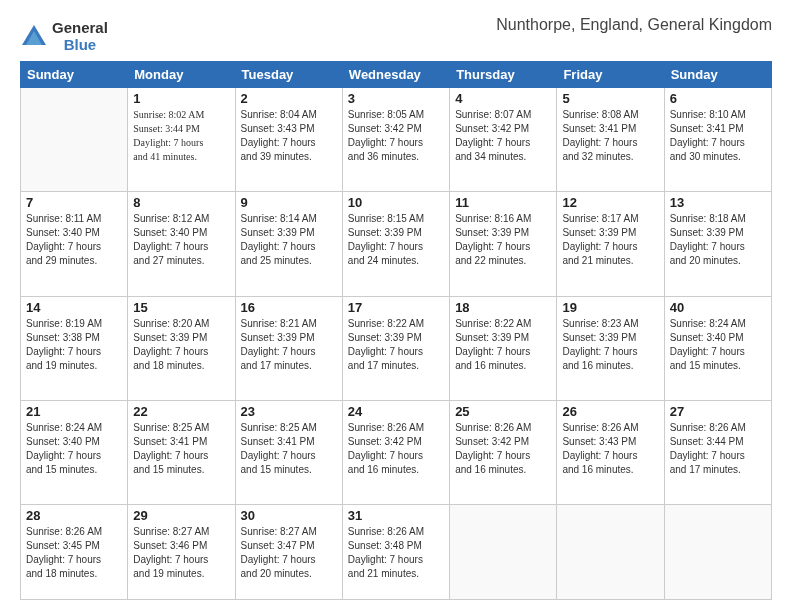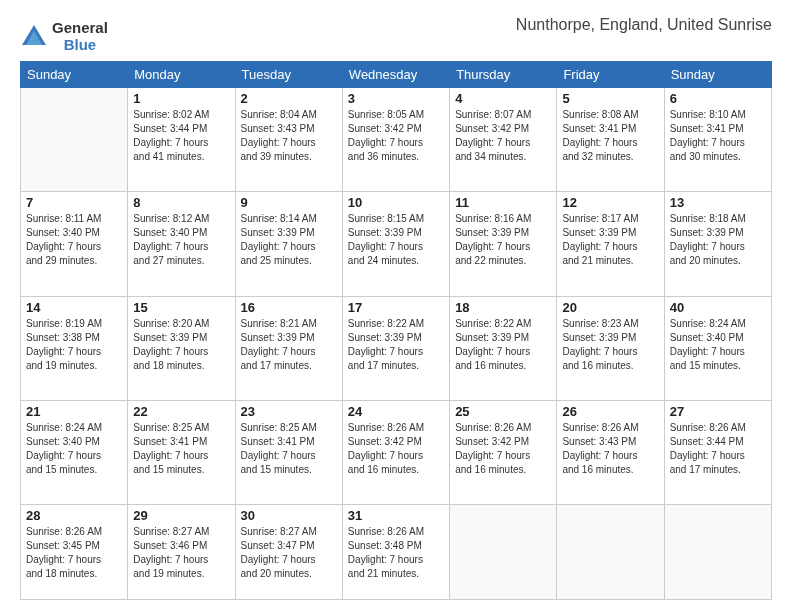--- a/index.html
+++ b/index.html
@@ -68,21 +68,21 @@
       border-collapse: collapse;
       width: 100%;
       table-layout: fixed;
     }
     .calendar th {
       background-color: #2d6db5;
       color: #fff;
       text-align: left;
       padding: 5px 6px;
       font-size: 13px;
-      font-weight: normal;
+      font-weight: bold;
       border: 1px solid #2d6db5;
     }
     .calendar td {
       vertical-align: top;
       border: 1px solid #ccc;
       padding: 3px 5px;
       font-size: 10.5px;
       color: #333;
       height: 88px;
     }
@@ -115,42 +115,42 @@
       <svg class="logo-icon" viewBox="0 0 28 28">
         <polygon points="14,2 26,22 2,22" fill="#3a7abf"></polygon>
         <polygon points="14,8 22,22 6,22" fill="#5a9fd4"></polygon>
       </svg>
       <div class="logo-text">
         <span class="logo-general">General</span>
         <span class="logo-blue">Blue</span>
       </div>
     </div>
     <div class="title-block">
-      <div class="subtitle">Nunthorpe, England, United Sunrise</div>
+      <div class="subtitle">Nunthorpe, England, General Kingdom</div>
     </div>
   </div>
 
   <table class="calendar">
     <thead>
       <tr>
         <th>Sunday</th>
         <th>Monday</th>
         <th>Tuesday</th>
         <th>Wednesday</th>
         <th>Thursday</th>
         <th>Friday</th>
         <th>Sunday</th>
       </tr>
     </thead>
     <tbody id="calendar-body">
     <tr>
           <td class="empty-cell"></td>
           <td>
             <span class="day-number">1</span>
-            <div class="day-info" style="white-space: pre-line;">Sunrise: 8:02 AM
+            <div class="day-info" style="white-space: pre-line; font-family: Liberation Serif, serif;">Sunrise: 8:02 AM
 Sunset: 3:44 PM
 Daylight: 7 hours
 and 41 minutes.</div>
           </td>
           <td>
             <span class="day-number">2</span>
             <div class="day-info" style="white-space: pre-line;">Sunrise: 8:04 AM
 Sunset: 3:43 PM
 Daylight: 7 hours
 and 39 minutes.</div>
@@ -265,21 +265,21 @@
 and 17 minutes.</div>
           </td>
           <td>
             <span class="day-number">18</span>
             <div class="day-info" style="white-space: pre-line;">Sunrise: 8:22 AM
 Sunset: 3:39 PM
 Daylight: 7 hours
 and 16 minutes.</div>
           </td>
           <td>
-            <span class="day-number">20</span>
+            <span class="day-number">19</span>
             <div class="day-info" style="white-space: pre-line;">Sunrise: 8:23 AM
 Sunset: 3:39 PM
 Daylight: 7 hours
 and 16 minutes.</div>
           </td>
           <td>
             <span class="day-number">40</span>
             <div class="day-info" style="white-space: pre-line;">Sunrise: 8:24 AM
 Sunset: 3:40 PM
 Daylight: 7 hours

